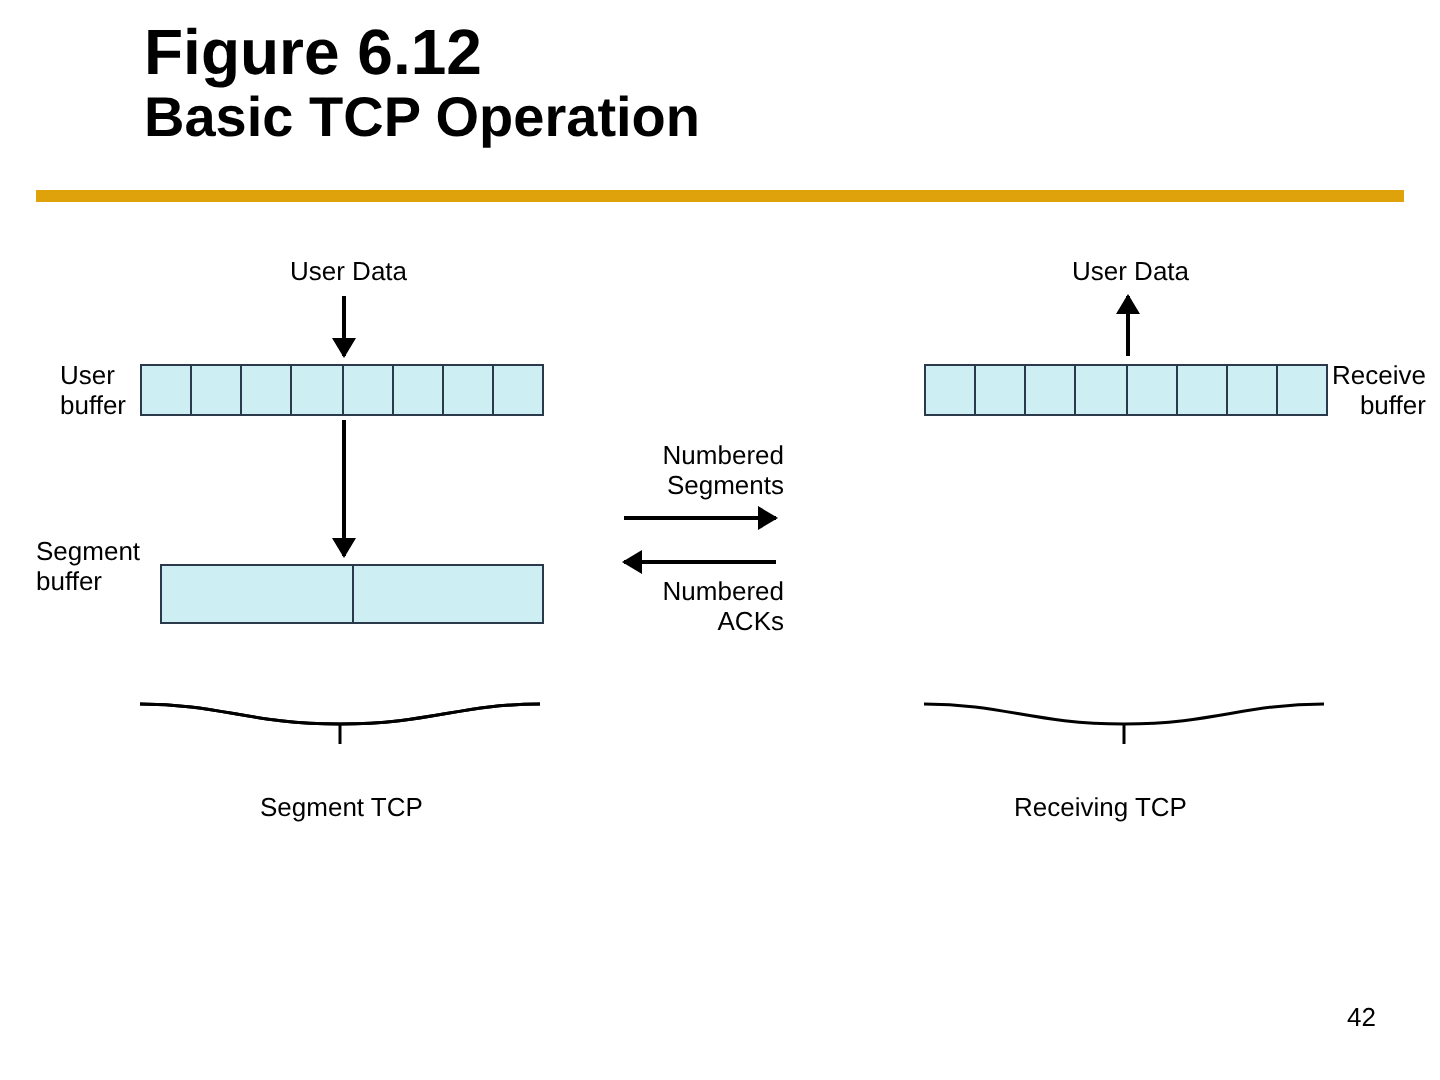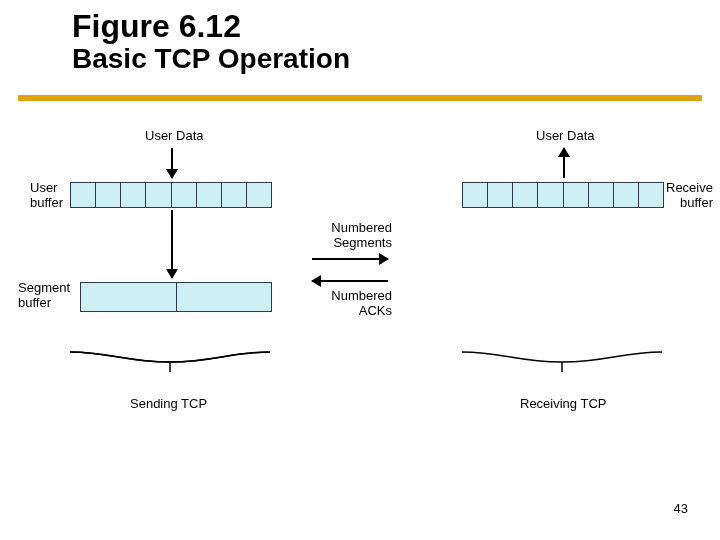--- a/index.html
+++ b/index.html
@@ -142,21 +142,21 @@
   <div class="cell"></div>
   <div class="cell"></div>
   <div class="cell"></div>
   <div class="cell"></div>
 </div>
 
 <div class="arrow vert" style="left:171px; top:210px; height:68px;">
   <div class="head-down"></div>
 </div>
 
-<div class="label" style="left:18px; top:280px; text-align:left;">Segment
+<div class="label" style="left:18px; top:268px; text-align:left;">Segment
 buffer</div>
 <div class="segbuf" style="left:80px; top:282px; width:190px;">
   <div class="seg"></div>
   <div class="seg"></div>
 </div>
 
 <div class="label" style="left:312px; top:220px; width:80px;">Numbered
 Segments</div>
 <div class="arrow horiz" style="left:312px; top:258px; width:76px;">
   <div class="head-right"></div>
@@ -186,21 +186,21 @@
 </div>
 <div class="label" style="left:666px; top:180px; text-align:right;">Receive
 buffer</div>
 
 <svg class="brace" style="left:70px; top:350px;" width="200" height="28">
   <path d="M0 2 C 40 2, 55 12, 100 12 C 145 12, 160 2, 200 2
            M100 12 L100 22" stroke="#000" fill="none" stroke-width="1.5"></path>
   <path d="M0 2 C 40 2, 55 12, 100 12" stroke="#000" fill="none" stroke-width="1.5"></path>
   <path d="M200 2 C 160 2, 145 12, 100 12" stroke="#000" fill="none" stroke-width="1.5"></path>
 </svg>
-<div class="label" style="left:130px; top:396px;">Sending TCP</div>
+<div class="label" style="left:130px; top:396px;">Segment TCP</div>
 
 <svg class="brace" style="left:462px; top:350px;" width="200" height="28">
   <path d="M0 2 C 40 2, 55 12, 100 12 C 145 12, 160 2, 200 2
            M100 12 L100 22" stroke="#000" fill="none" stroke-width="1.5"></path>
 </svg>
-<div class="label" style="left:520px; top:396px;">Receiving TCP</div>
-
-<div class="page-num">43</div>
+<div class="label" style="left:507px; top:396px;">Receiving TCP</div>
+
+<div class="page-num">42</div>
 
 </body></html>

